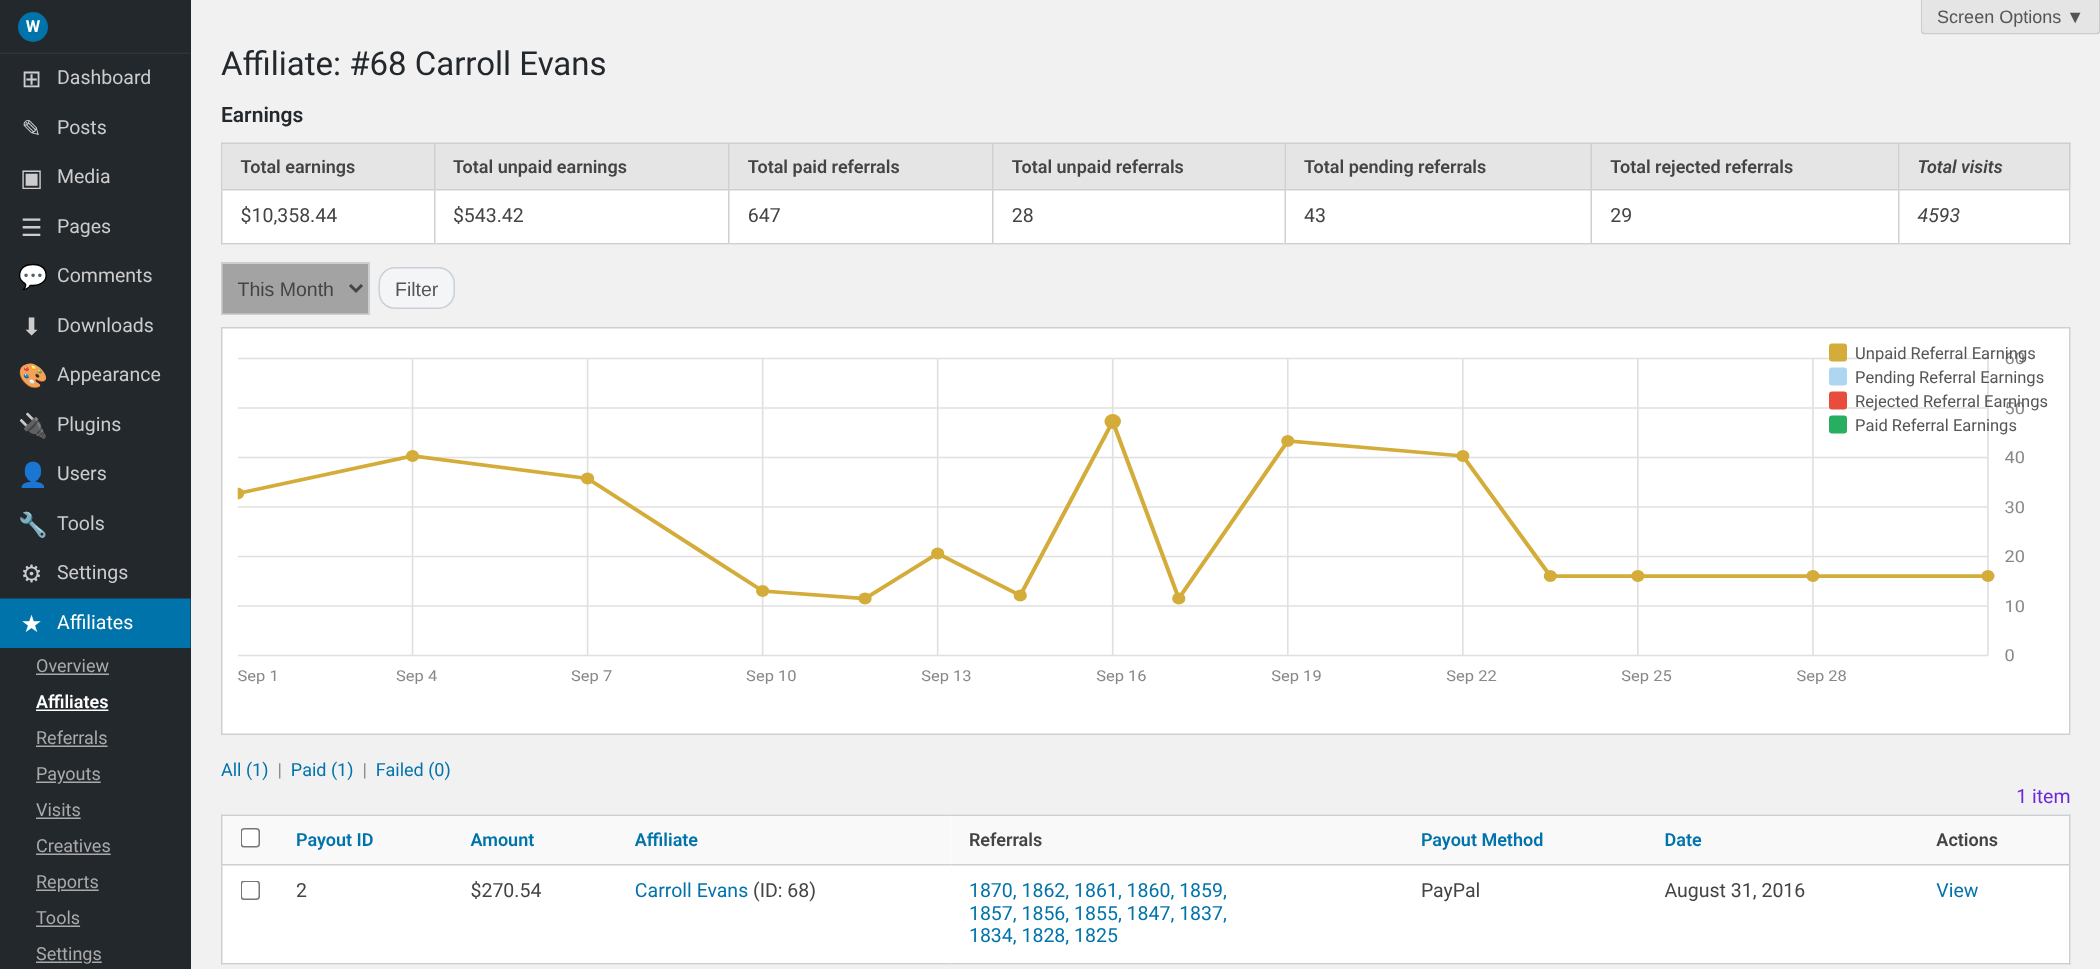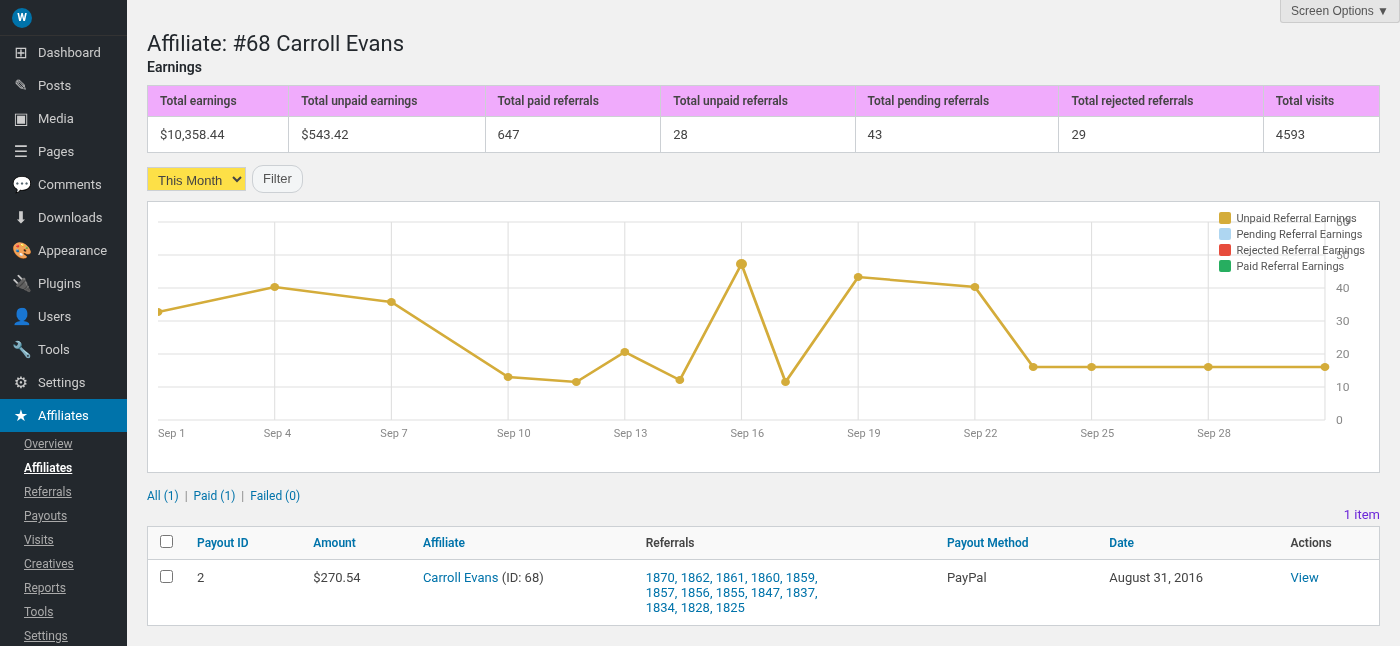--- a/index.html
+++ b/index.html
@@ -74,72 +74,72 @@
       font-size: 12px;
       cursor: pointer;
       color: #555;
       border-radius: 0 0 3px 3px;
     }
 
     h1.page-title {
       font-size: 22px;
       font-weight: 400;
       color: #23282d;
-      margin-bottom: 0;
+      margin-bottom: 10px;
       line-height: 1.3;
     }
 
     h2.section-title {
       font-size: 14px;
       font-weight: 600;
       color: #23282d;
       margin-bottom: 10px;
     }
 
     
     .earnings-table {
       width: 100%;
       border-collapse: collapse;
       background: #fff;
       border: 1px solid #ccd0d4;
       margin-bottom: 12px;
     }
     .earnings-table th {
-      background: #f0abfc;
+      background: #e5e5e5;
       border-bottom: 1px solid #ccd0d4;
       border-right: 1px solid #ccd0d4;
       padding: 8px 12px;
       font-weight: 600;
       font-size: 12px;
       color: #444;
       text-align: left;
     }
     .earnings-table td {
       padding: 10px 12px;
       border-right: 1px solid #ccd0d4;
       font-size: 13px;
       background: #fff;
     }
-    .earnings-table th:last-child, .earnings-table td:last-child { border-right: none; }
+    .earnings-table th:last-child, .earnings-table td:last-child { border-right: none; font-style: italic; }
 
     
     .filter-row {
       display: flex;
       align-items: center;
       gap: 6px;
       margin-bottom: 8px;
     }
     .filter-select {
       padding: 4px 6px;
       border: 1px solid #ccd0d4;
-      background: #fde047;
+      background: #a3a3a3;
       font-size: 13px;
       color: #444;
       cursor: pointer;
-      height: 24px;
+      height: 35px;
     }
     .filter-btn {
       padding: 3px 10px;
       background: #f3f5f6;
       border: 1px solid #ccd0d4;
       font-size: 13px;
       color: #555;
       cursor: pointer;
       height: 28px;
       border-radius: 11px;

